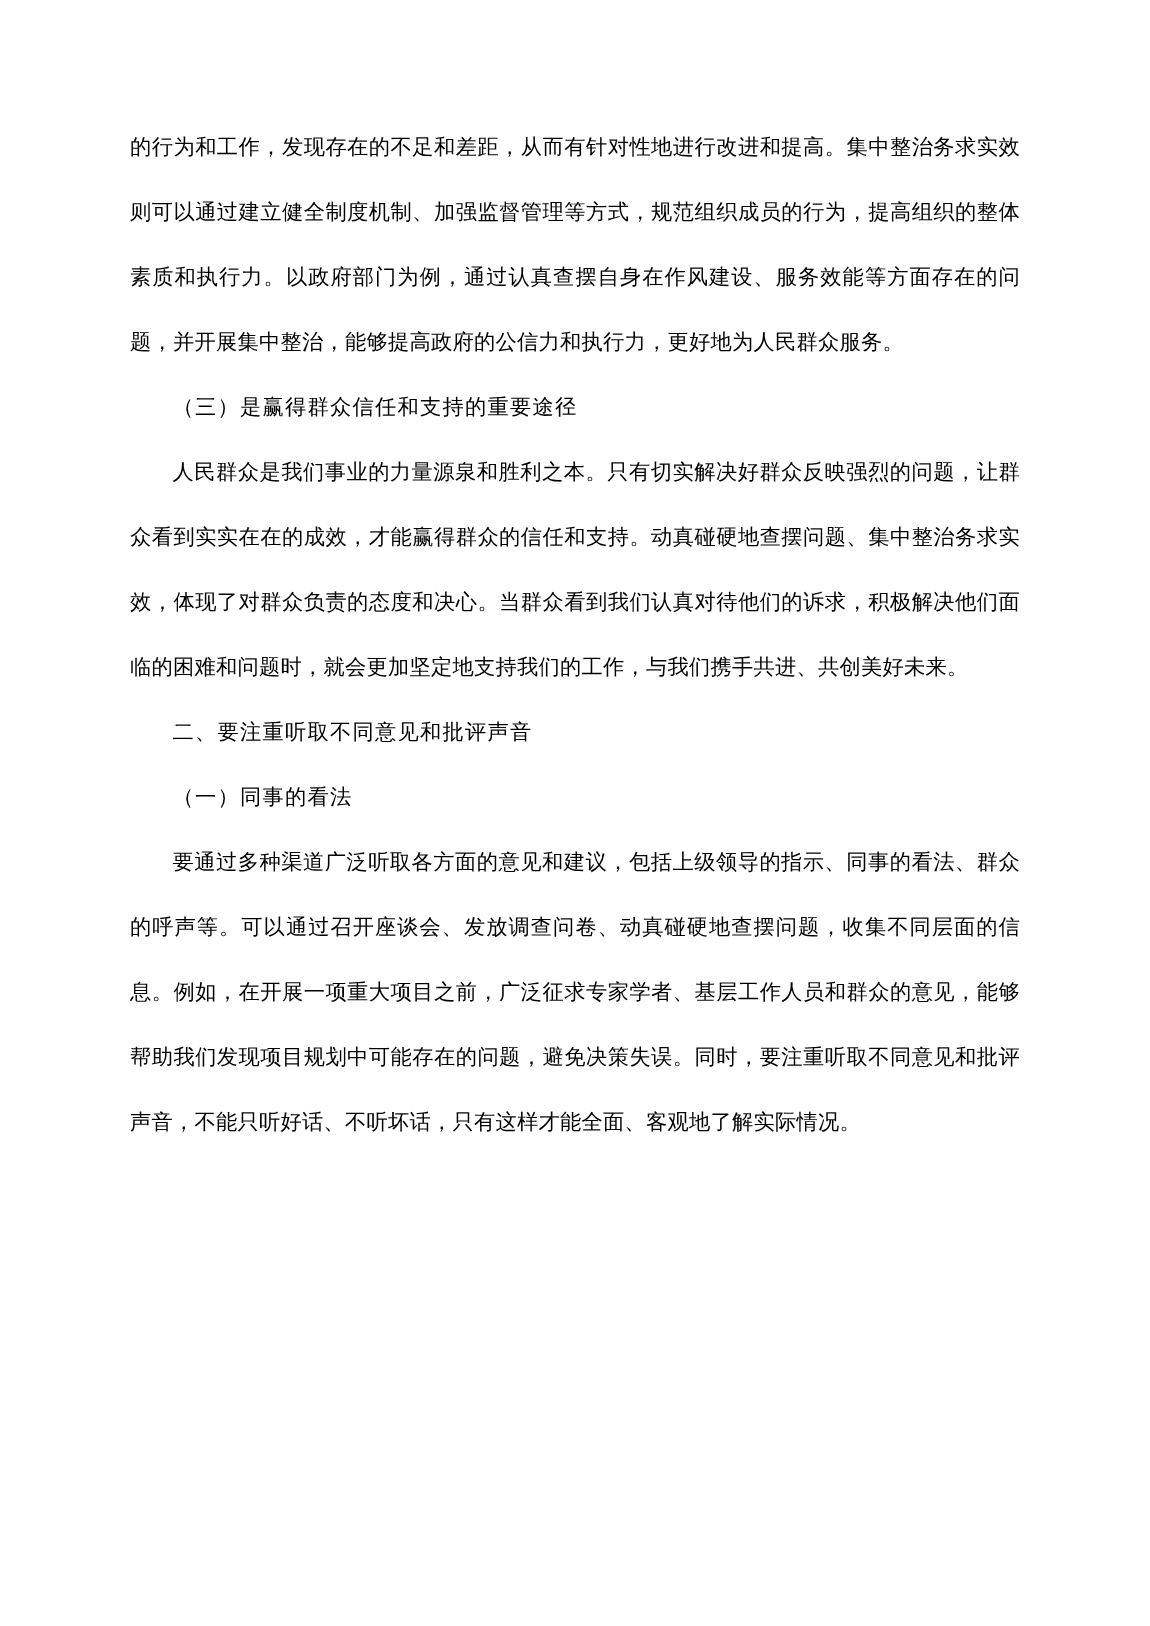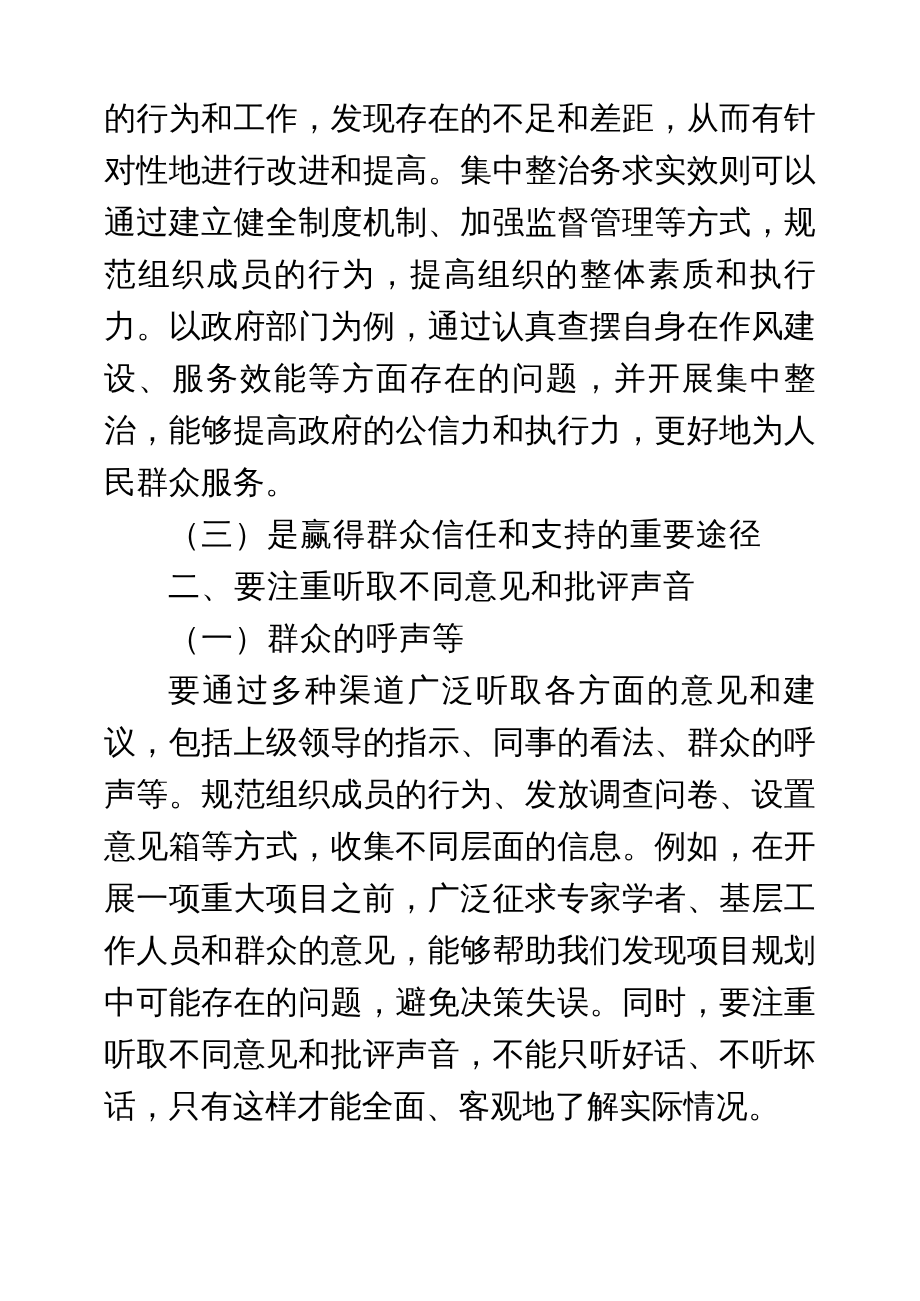--- a/index.html
+++ b/index.html
@@ -16,21 +16,21 @@
   }
   .page {
     position: relative;
     width: 920px;
     height: 1301px;
     box-sizing: border-box;
     padding: 92px 104px 60px 104px;
     background: #ffffff;
   }
   .doc-body {
-    font-size: 32px;
+    font-size: 17px;
     line-height: 52px;
     letter-spacing: 0.2px;
     text-align: justify;
     text-justify: inter-ideograph;
   }
   p.para {
     margin: 0;
     text-indent: 2em;
     text-align: justify;
     text-justify: inter-ideograph;
@@ -53,21 +53,22 @@
 </head>
 <body>
 
 <div class="page">
   <div class="doc-body">
 
     <p class="para no-indent">的行为和工作，发现存在的不足和差距，从而有针对性地进行改进和提高。集中整治务求实效则可以通过建立健全制度机制、加强监督管理等方式，规范组织成员的行为，提高组织的整体素质和执行力。以政府部门为例，通过认真查摆自身在作风建设、服务效能等方面存在的问题，并开展集中整治，能够提高政府的公信力和执行力，更好地为人民群众服务。</p>
 
     <p class="heading bold">（三）是赢得群众信任和支持的重要途径</p>
 
+    <p class="para">人民群众是我们事业的力量源泉和胜利之本。只有切实解决好群众反映强烈的问题，让群众看到实实在在的成效，才能赢得群众的信任和支持。动真碰硬地查摆问题、集中整治务求实效，体现了对群众负责的态度和决心。当群众看到我们认真对待他们的诉求，积极解决他们面临的困难和问题时，就会更加坚定地支持我们的工作，与我们携手共进、共创美好未来。</p>
 
     <p class="heading bold">二、要注重听取不同意见和批评声音</p>
 
-    <p class="heading bold">（一）群众的呼声等</p>
+    <p class="heading bold">（一）同事的看法</p>
 
-    <p class="para">要通过多种渠道广泛听取各方面的意见和建议，包括上级领导的指示、同事的看法、群众的呼声等。规范组织成员的行为、发放调查问卷、设置意见箱等方式，收集不同层面的信息。例如，在开展一项重大项目之前，广泛征求专家学者、基层工作人员和群众的意见，能够帮助我们发现项目规划中可能存在的问题，避免决策失误。同时，要注重听取不同意见和批评声音，不能只听好话、不听坏话，只有这样才能全面、客观地了解实际情况。</p>
+    <p class="para">要通过多种渠道广泛听取各方面的意见和建议，包括上级领导的指示、同事的看法、群众的呼声等。可以通过召开座谈会、发放调查问卷、动真碰硬地查摆问题，收集不同层面的信息。例如，在开展一项重大项目之前，广泛征求专家学者、基层工作人员和群众的意见，能够帮助我们发现项目规划中可能存在的问题，避免决策失误。同时，要注重听取不同意见和批评声音，不能只听好话、不听坏话，只有这样才能全面、客观地了解实际情况。</p>
 
   </div>
 </div>
 
 </body></html>

